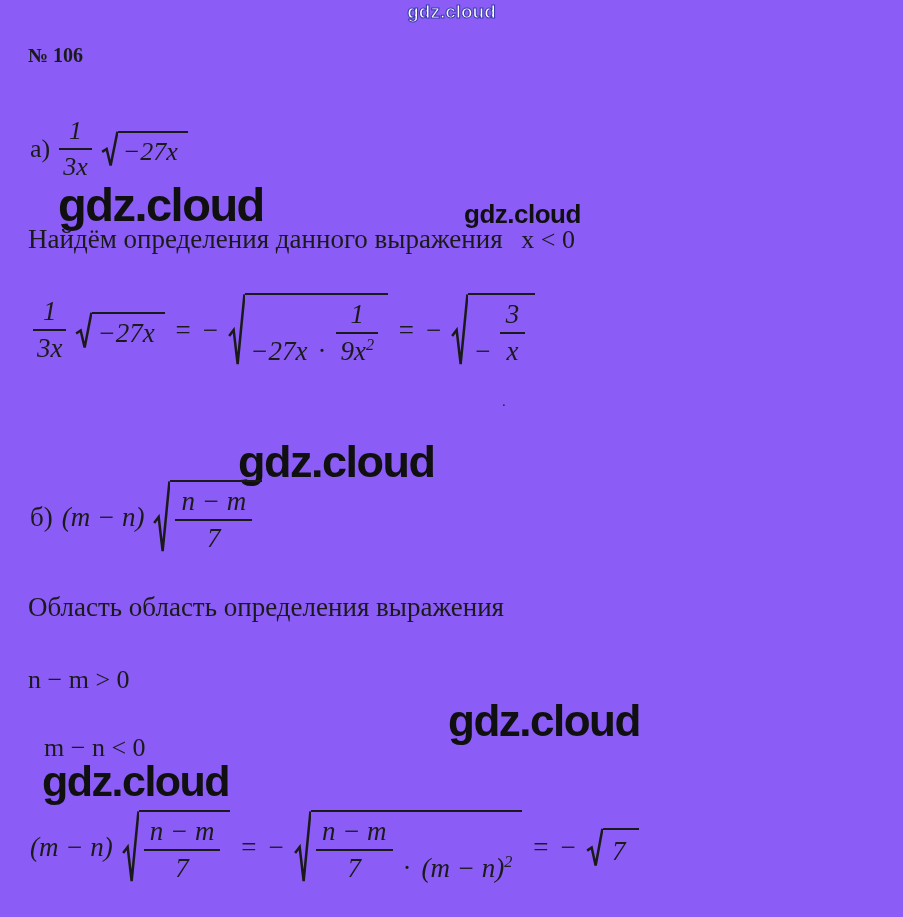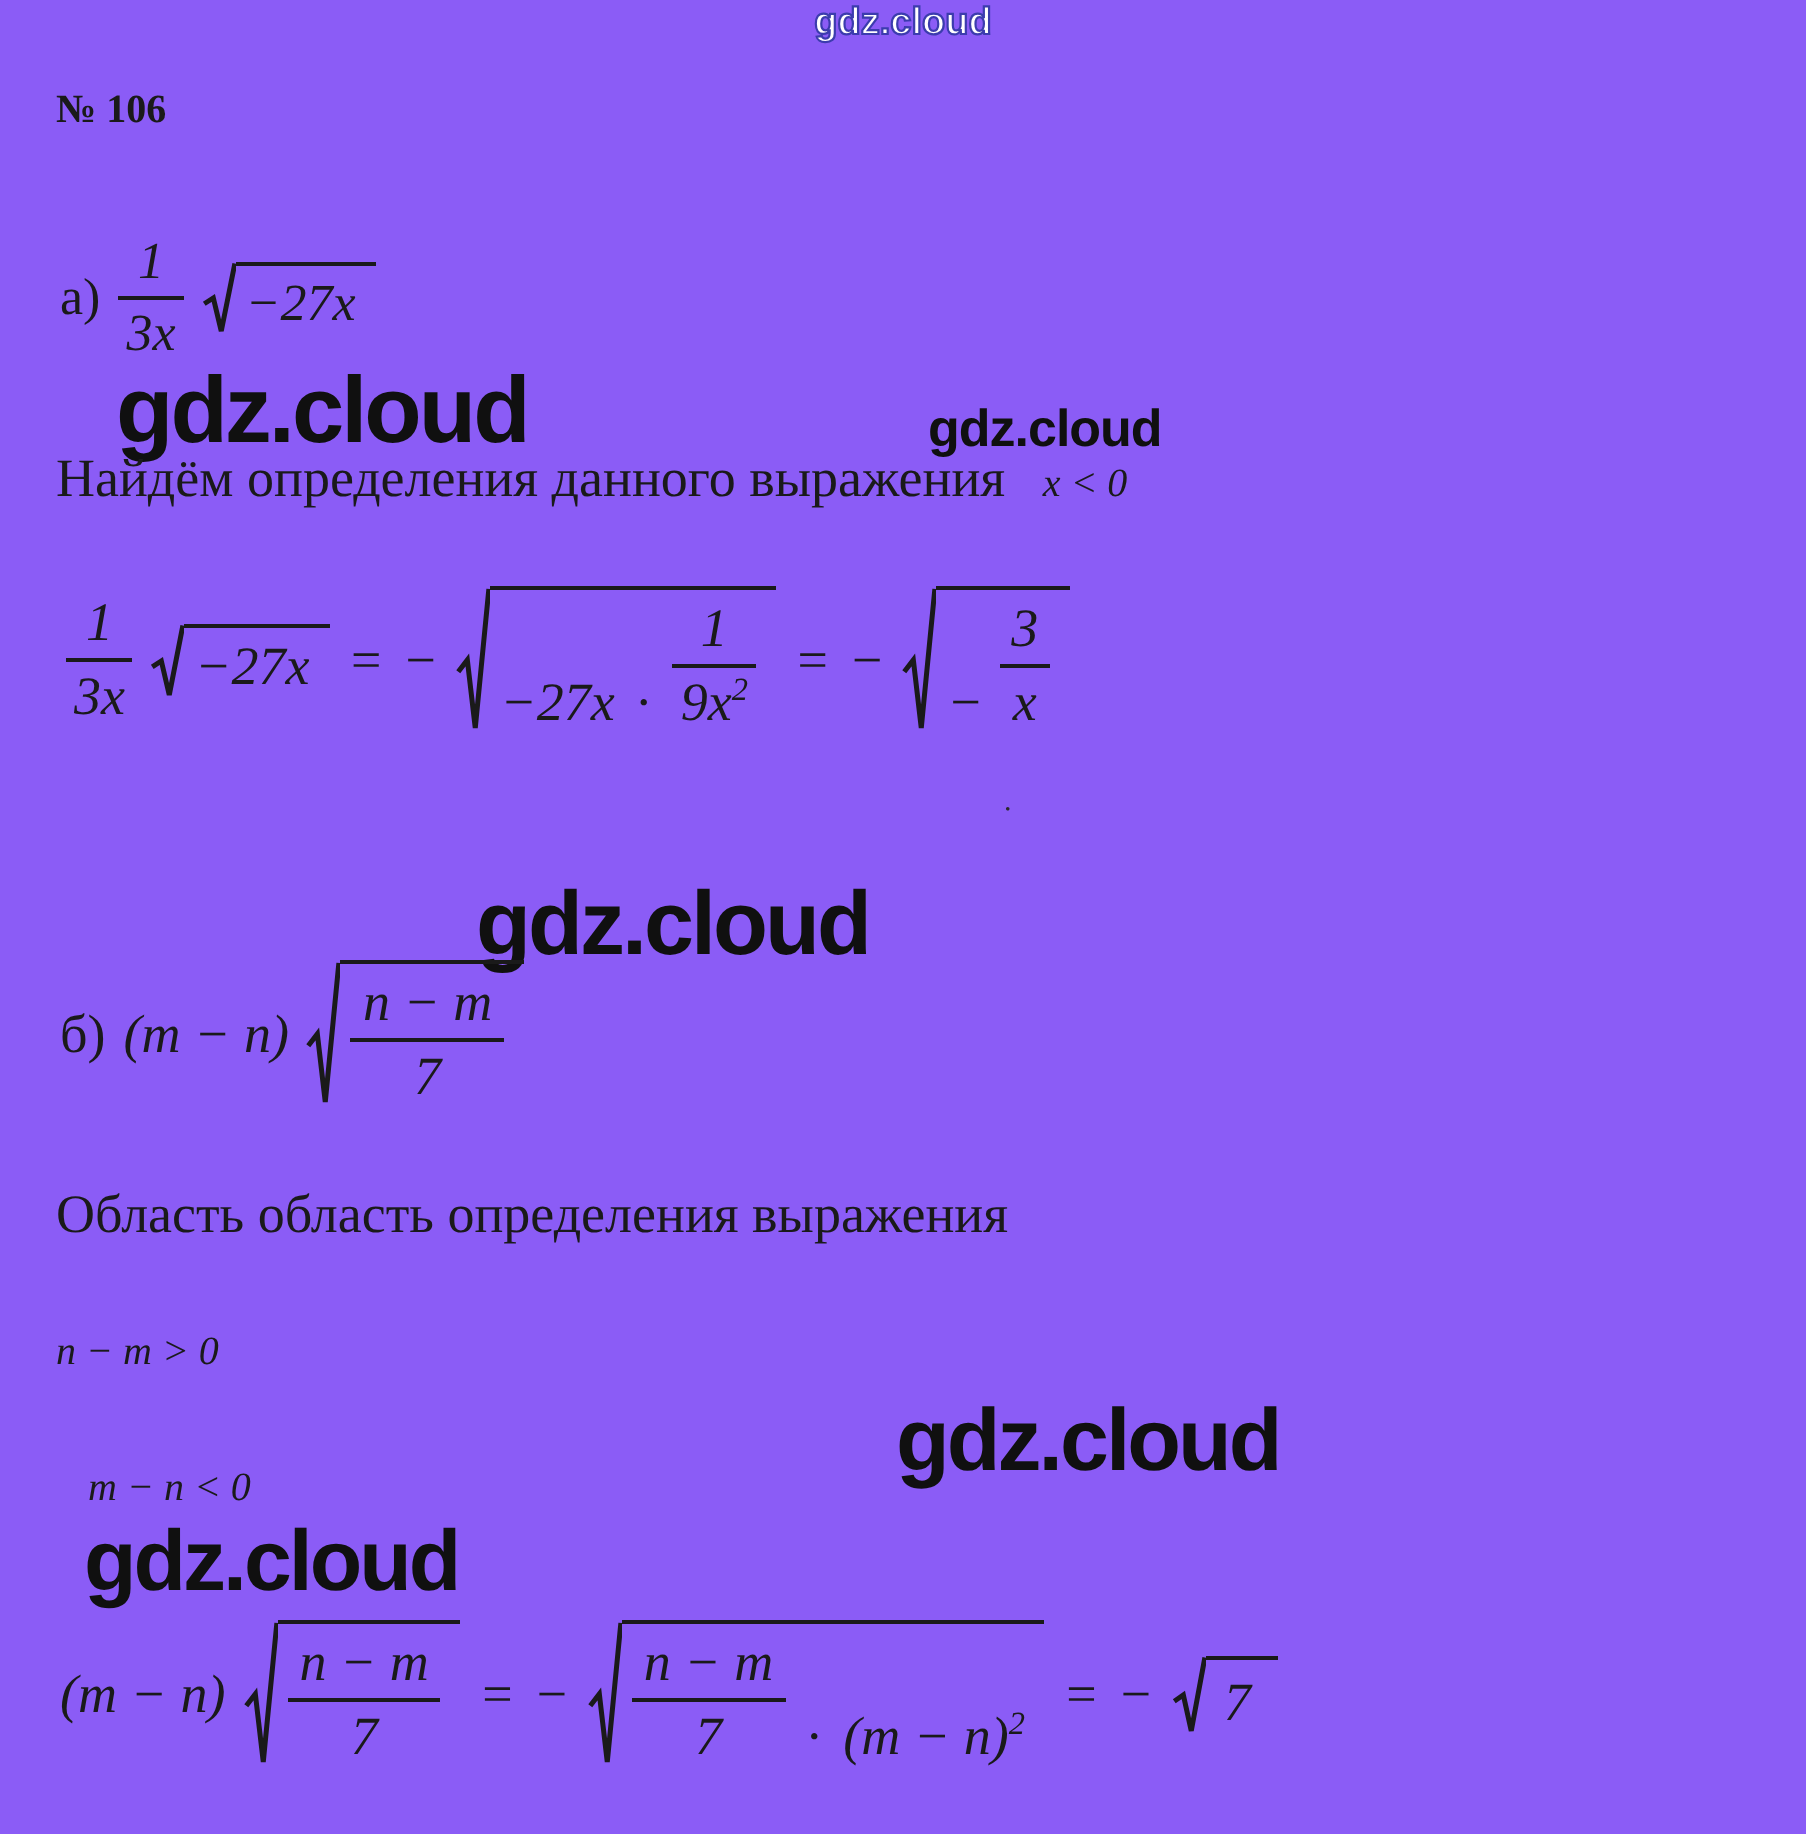--- a/index.html
+++ b/index.html
@@ -18,21 +18,21 @@
   }
   .wm-outline {
     font-family:"Liberation Sans","DejaVu Sans",sans-serif;
     font-weight:bold; line-height:1; letter-spacing:0;
     color:#ffffff; -webkit-text-stroke:1.1px #3c3cae; white-space:nowrap;
   }
 
   .problem-number { font-size:20px; font-weight:bold; white-space:nowrap; }
 
   .bodytext { font-size:27px; white-space:nowrap; }
-  .cond { font-size:20px; font-style:italic; white-space:nowrap;text-align:right; }
+  .cond { font-size:26px; white-space:nowrap;text-align:right; }
 
   
   .mrow { display:flex; align-items:center; gap:9px; font-size:27px; font-style:italic; white-space:nowrap; }
   .plabel { font-style:normal; }
   .tok { display:inline-block; }
 
   
   .frac { display:inline-flex; flex-direction:column; align-items:center; }
   .frac .num { padding:0 6px 2px 6px; border-bottom:2.5px solid #1a1a1a; align-self:stretch; text-align:center; }
   .frac .den { padding:2px 4px 0 4px; text-align:center; }

